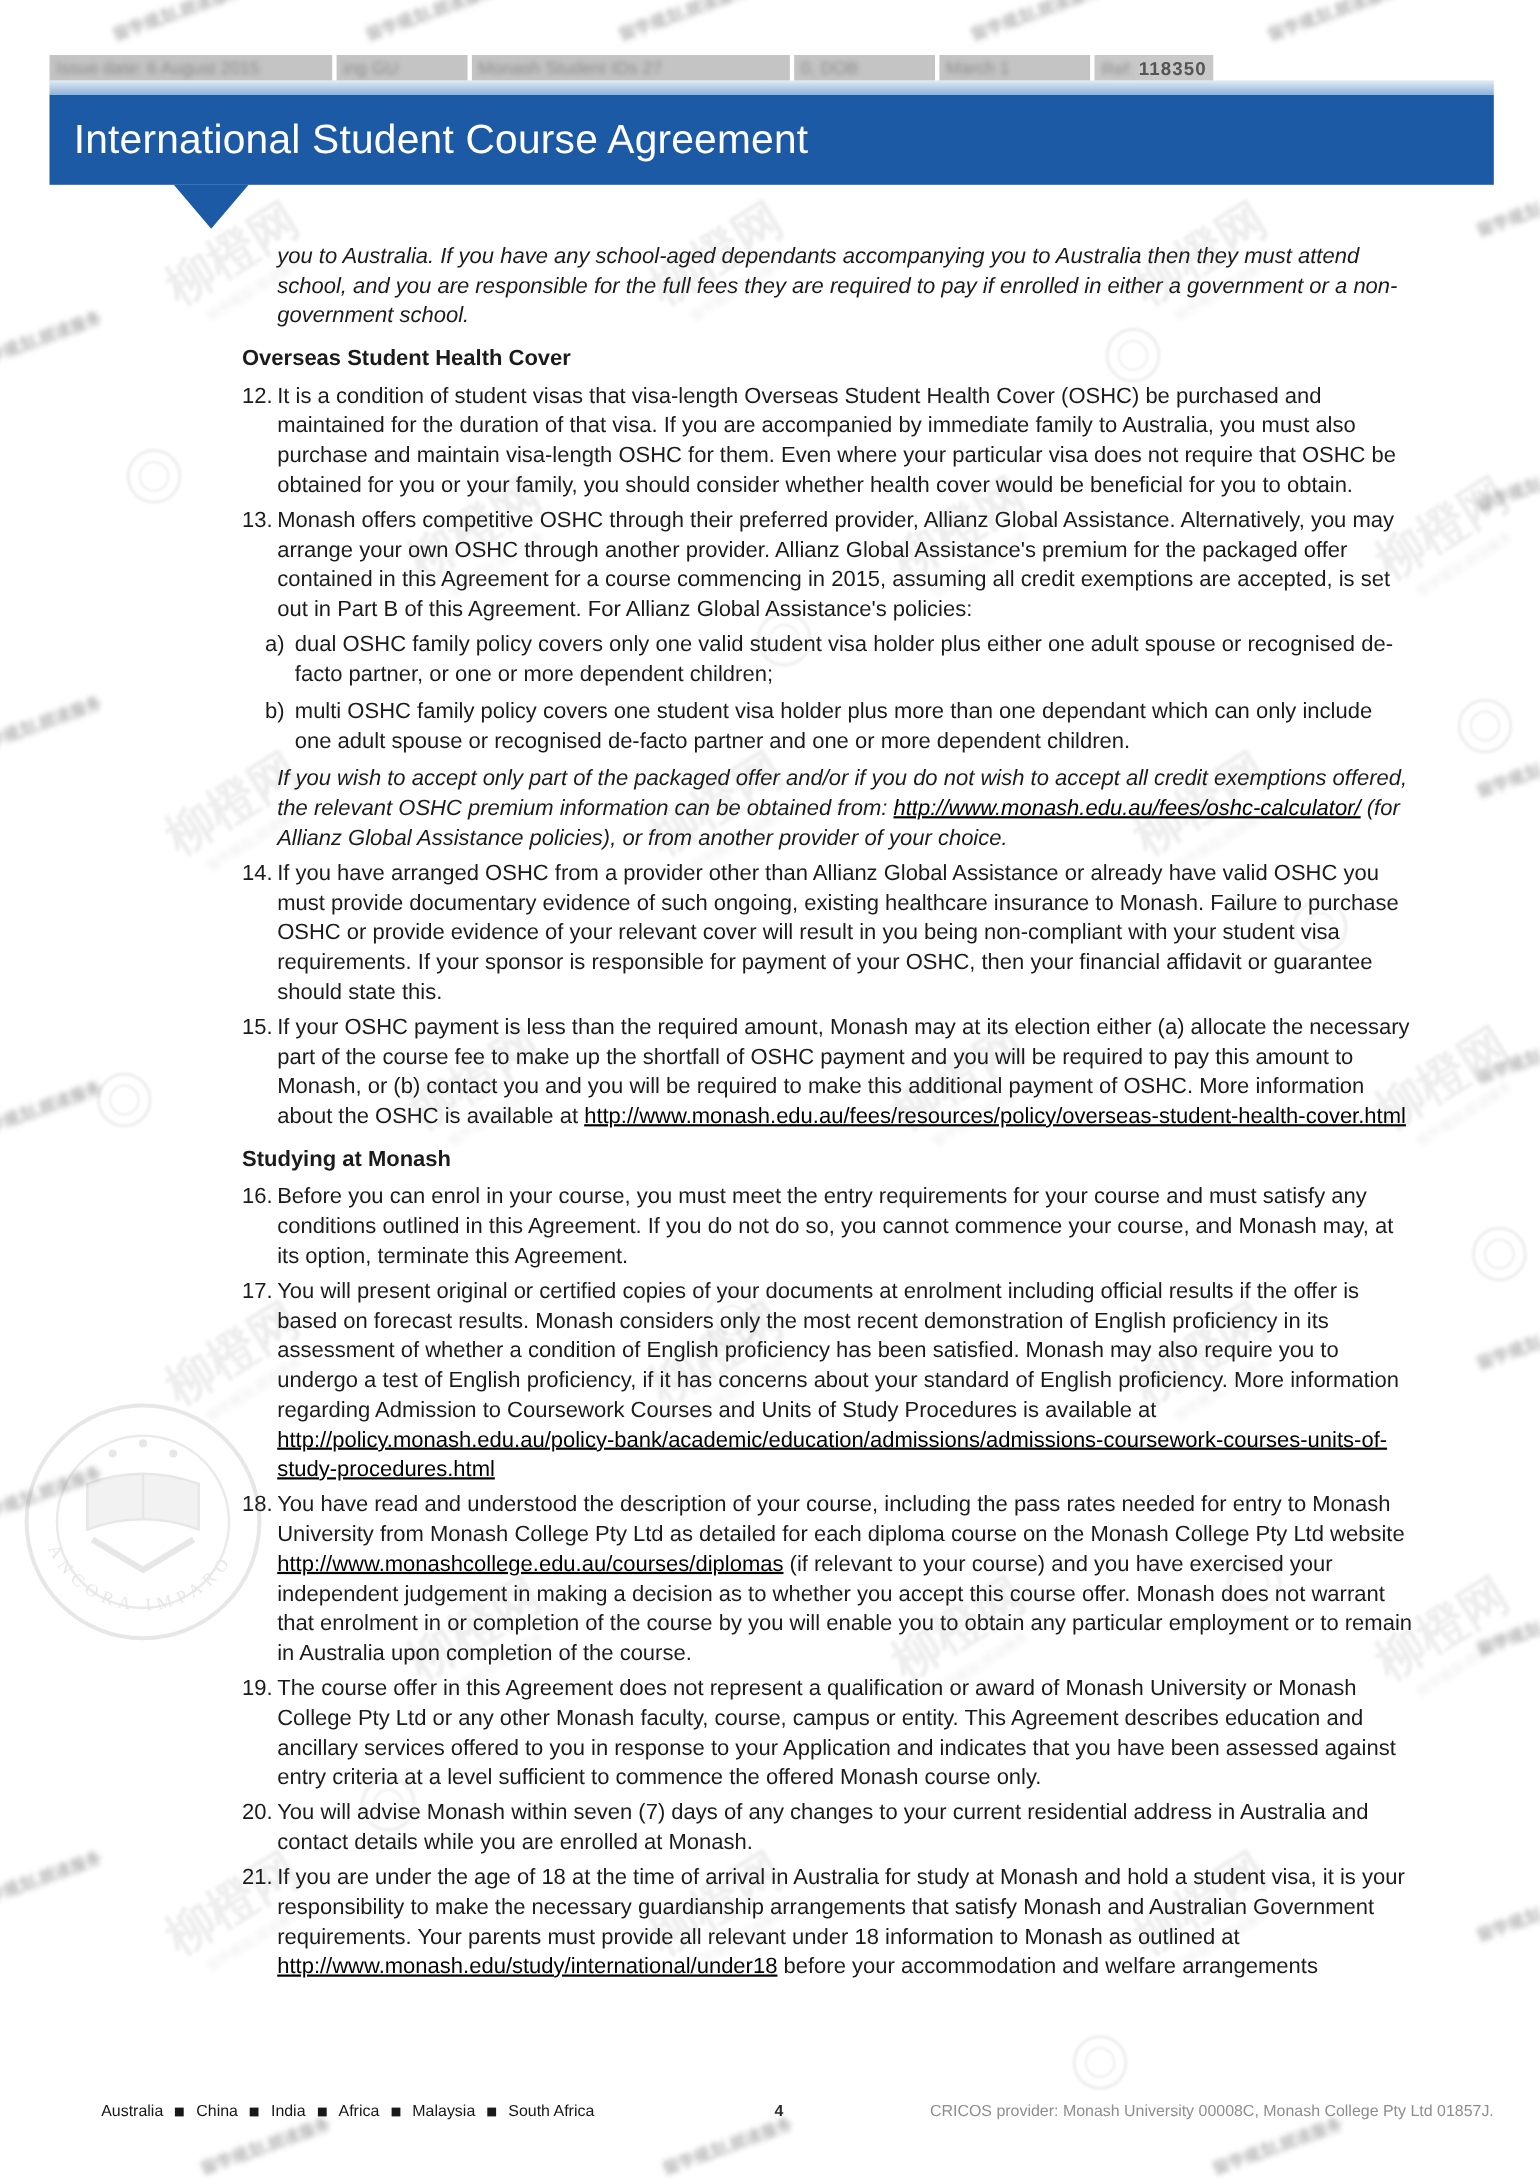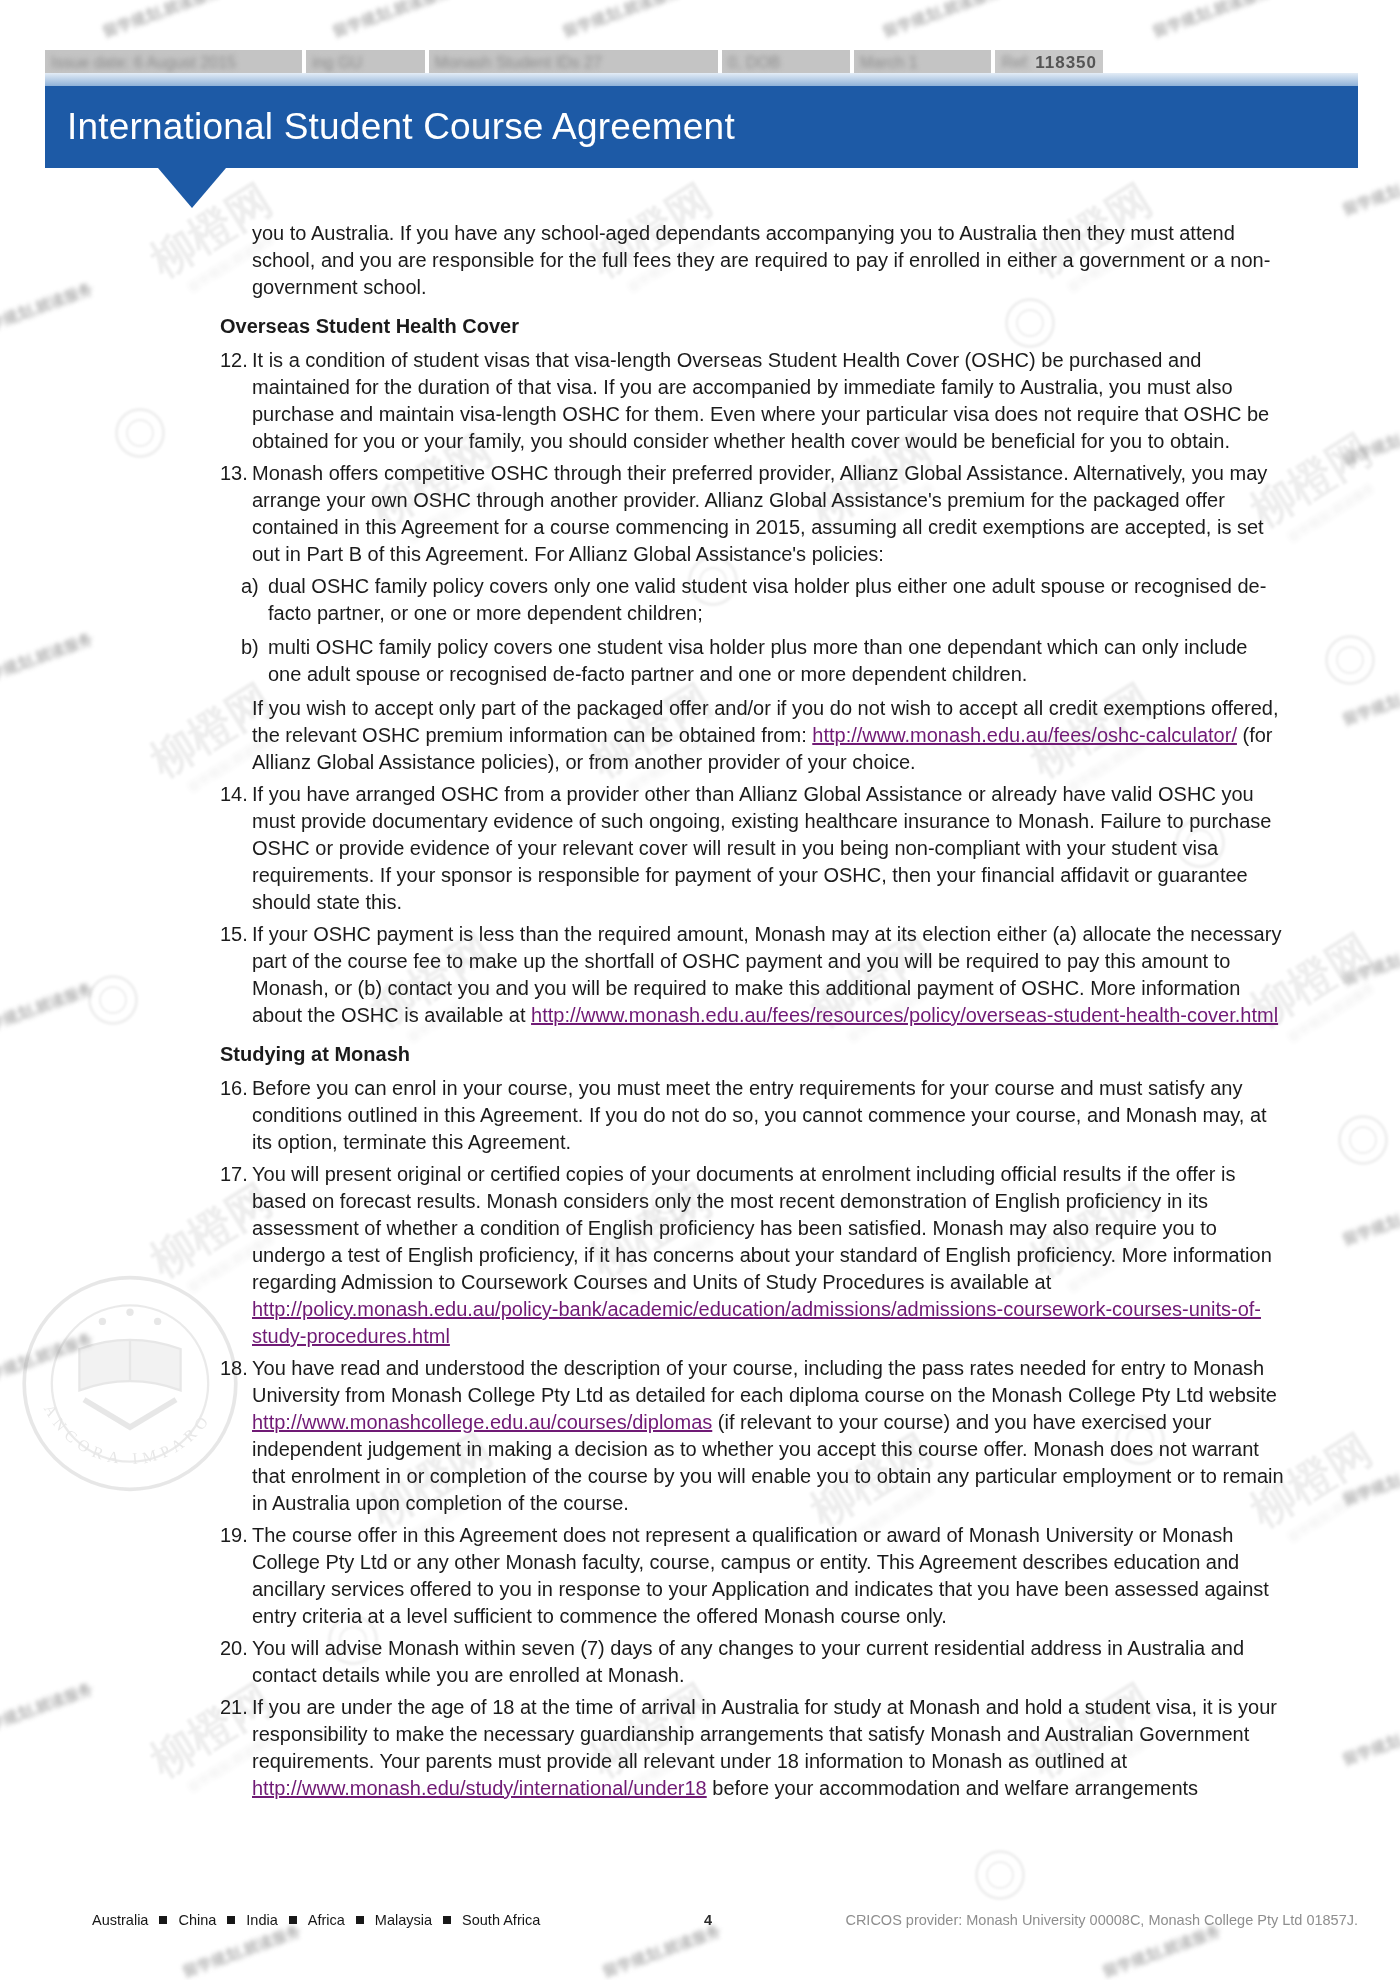--- a/index.html
+++ b/index.html
@@ -22,26 +22,26 @@
   .banner::before{content:"";position:absolute;top:-13px;left:0;right:0;height:13px;
     background:linear-gradient(to bottom,#e3ecf6,#8fb2d8);}
   .banner .title{display:block;line-height:82px;padding-left:22px;color:#ffffff;
     font-size:37px;font-weight:normal;letter-spacing:.2px;filter:blur(.3px);}
   .pointer{position:absolute;top:168px;left:158px;width:0;height:0;
     border-left:34px solid transparent;border-right:34px solid transparent;border-top:40px solid #1d5aa6;}
 
   
   .content{position:absolute;top:220px;left:220px;width:1065px;font-size:20px;line-height:27px;}
   .content .heading{font-weight:bold;margin:12px 0 7px 0;}
-  .content .para{margin:0 0 5px 32px;}
+  .content .para{margin:0 0 5px 32px;font-style:italic;}
   .content .item{position:relative;padding-left:32px;margin-bottom:5px;}
   .content .item > .marker{position:absolute;left:0;top:0;}
   .content .item.lettered{padding-left:48px;margin-bottom:7px;}
   .content .item.lettered > .marker{left:21px;}
-  .content .link{color:#701a75;text-decoration:underline;overflow-wrap:anywhere;cursor:pointer;}
+  .content .link{color:#000000;text-decoration:underline;overflow-wrap:anywhere;cursor:pointer;}
   .content .txt{color:#1b1b1b;}
 
   
   .footer{position:absolute;left:48px;right:42px;top:1908px;height:30px;font-size:14.5px;margin-left:44px;}
   .countries{position:absolute;left:0;top:4px;display:flex;align-items:center;gap:11px;color:#161616;filter:blur(.3px);}
   .countries .sq{width:8px;height:8px;background:#181818;}
   .pagenum{position:absolute;left:612px;top:4px;font-weight:bold;color:#2a2a2a;}
   .cricos{position:absolute;right:0;top:4px;color:#8e8e8e;filter:blur(.5px);}
 
   

